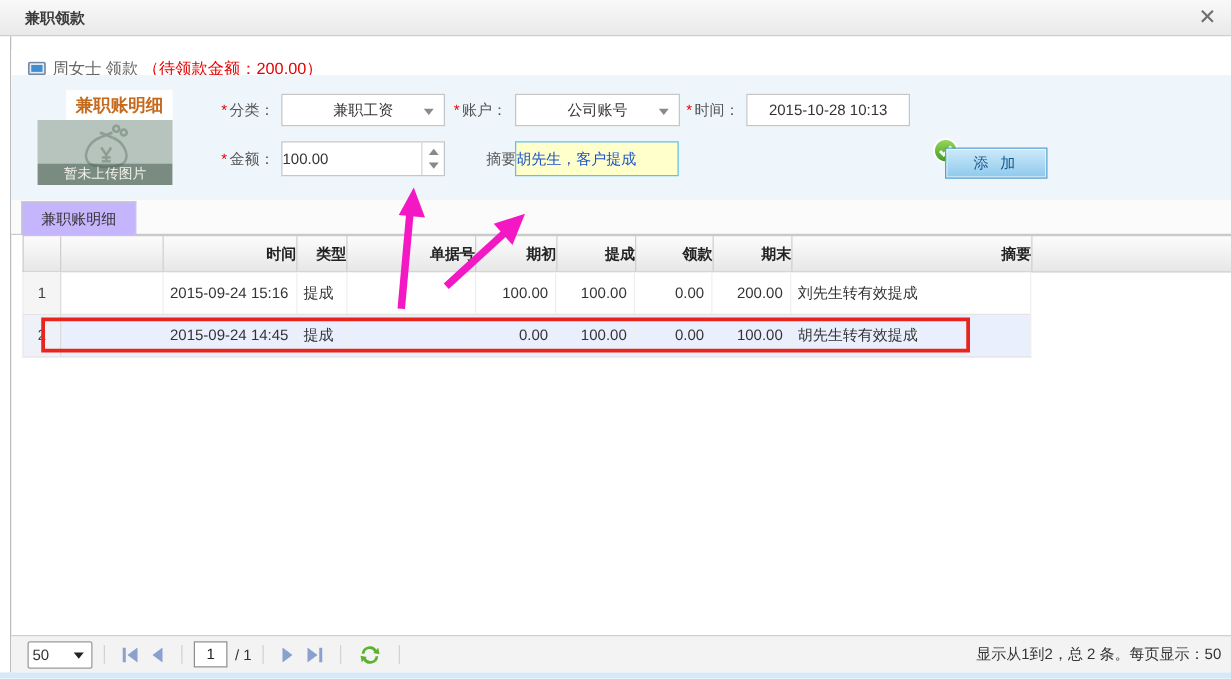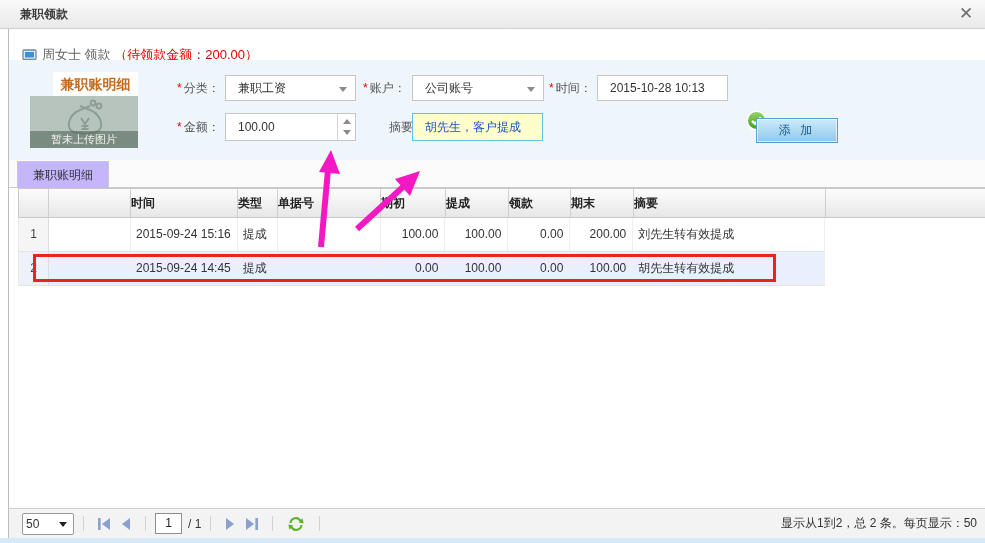--- a/index.html
+++ b/index.html
@@ -27,23 +27,23 @@
   .formarea { position:absolute; left:9px; top:60px; width:976px; height:100px; background:#eef6fc; }
   .pick-label { position:absolute; left:44px; top:12px; width:85px; height:24px; background:#fff;
     color:#c56a1d; font-weight:bold; font-size:14px; text-align:center; line-height:24px; cursor:pointer; }
   .img-box { position:absolute; left:21px; top:36px; width:108px; height:52px; background:#b7c3bd; overflow:hidden; cursor:pointer; }
   .img-box svg { position:absolute; left:32px; top:2px; }
   .img-band { position:absolute; left:0; bottom:0; width:100%; height:17px; background:rgba(72,92,82,.55);
     color:#f2f2ea; font-size:11px; text-align:center; line-height:17px; }
 
   .req { color:#e60000; margin-right:2px; }
   .flabel { color:#555; }
-  .f-row1 { position:absolute; top:15px; height:26px; line-height:26px; }
+  .f-row1 { position:absolute; top:15px; height:26px; line-height:26px;text-align:center; }
   .f-row2 { position:absolute; top:53px; height:28px; line-height:28px; }
-  .inputbox { position:absolute; background:#fff; border:1px solid #c6c6c6; line-height:24px; padding-left:12px; color:#333; }
+  .inputbox { position:absolute; background:#fff; border:1px solid #c6c6c6; line-height:24px; padding-left:0; color:#333; }
   .selectbox { cursor:pointer; }
   .caret-down { position:absolute; right:8px; top:11px; width:0; height:0;
     border-left:4px solid transparent; border-right:4px solid transparent; border-top:5px solid #8a8a8a; }
   .spinner-side { position:absolute; right:0; top:0; width:18px; height:100%; border-left:1px solid #d6d6d6; }
   .spin-up { position:absolute; left:5px; top:5px; width:0; height:0;
     border-left:4px solid transparent; border-right:4px solid transparent; border-bottom:5px solid #8a8a8a; cursor:pointer; }
   .spin-down { position:absolute; left:5px; bottom:5px; width:0; height:0;
     border-left:4px solid transparent; border-right:4px solid transparent; border-top:5px solid #8a8a8a; cursor:pointer; }
   .summary-input { background:#ffffcc !important; border:1px solid #5fc0ee !important; color:#1b52cc !important; }
 
@@ -54,21 +54,21 @@
 
   
   .tabstrip { position:absolute; left:9px; top:160px; width:976px; height:28px; background:#fbfbfb; border-bottom:1px solid #c9c9c9; }
   .tab-active { position:absolute; left:8px; top:1px; width:92px; height:27px; background:#c4b5fd;
     border:1px solid #c9c9c9; border-bottom:none; text-align:center; line-height:26px; color:#333; cursor:pointer; }
 
   
   .grid { position:absolute; left:18px; top:188px; width:967px; }
   .grid-header { display:flex; height:30px; background:linear-gradient(#fcfcfc,#e7e7e7);
     border-top:1px solid #c9c9c9; border-bottom:1px solid #c9c9c9; border-left:1px solid #c9c9c9; }
-  .grid-header .hcell { border-right:1px solid #cfcfcf; text-align:left; line-height:29px; font-weight:bold; color:#222; overflow:hidden; }
+  .grid-header .hcell { border-right:1px solid #cfcfcf; text-align:right; line-height:29px; font-weight:bold; color:#222; overflow:hidden; }
   .grid-row { display:flex; height:34px; border-bottom:1px solid #e4e4e4; background:#fff; width:807px; border-left:1px solid #e9e9e9; }
   .grid-row.selected { background:#e9effc; }
   .grid-row .cell { line-height:33px; border-right:1px solid #efefef; overflow:hidden; white-space:nowrap; }
   .cell.rownum { background:#f5f5f5; border-right:1px solid #dcdcdc; text-align:center; color:#444; }
   .selected .cell.rownum { background:#eef1f8; }
   .al { text-align:left; padding-left:5px; }
   .ar { text-align:right; padding-right:6px; }
   .c0{width:30px}.c1{width:82px}.c2{width:107px}.c3{width:40px}.c4{width:103px}.c5{width:65px}
   .c6{width:63px}.c7{width:62px}.c8{width:63px}.c9{width:192px}.cf{flex:1}
 

